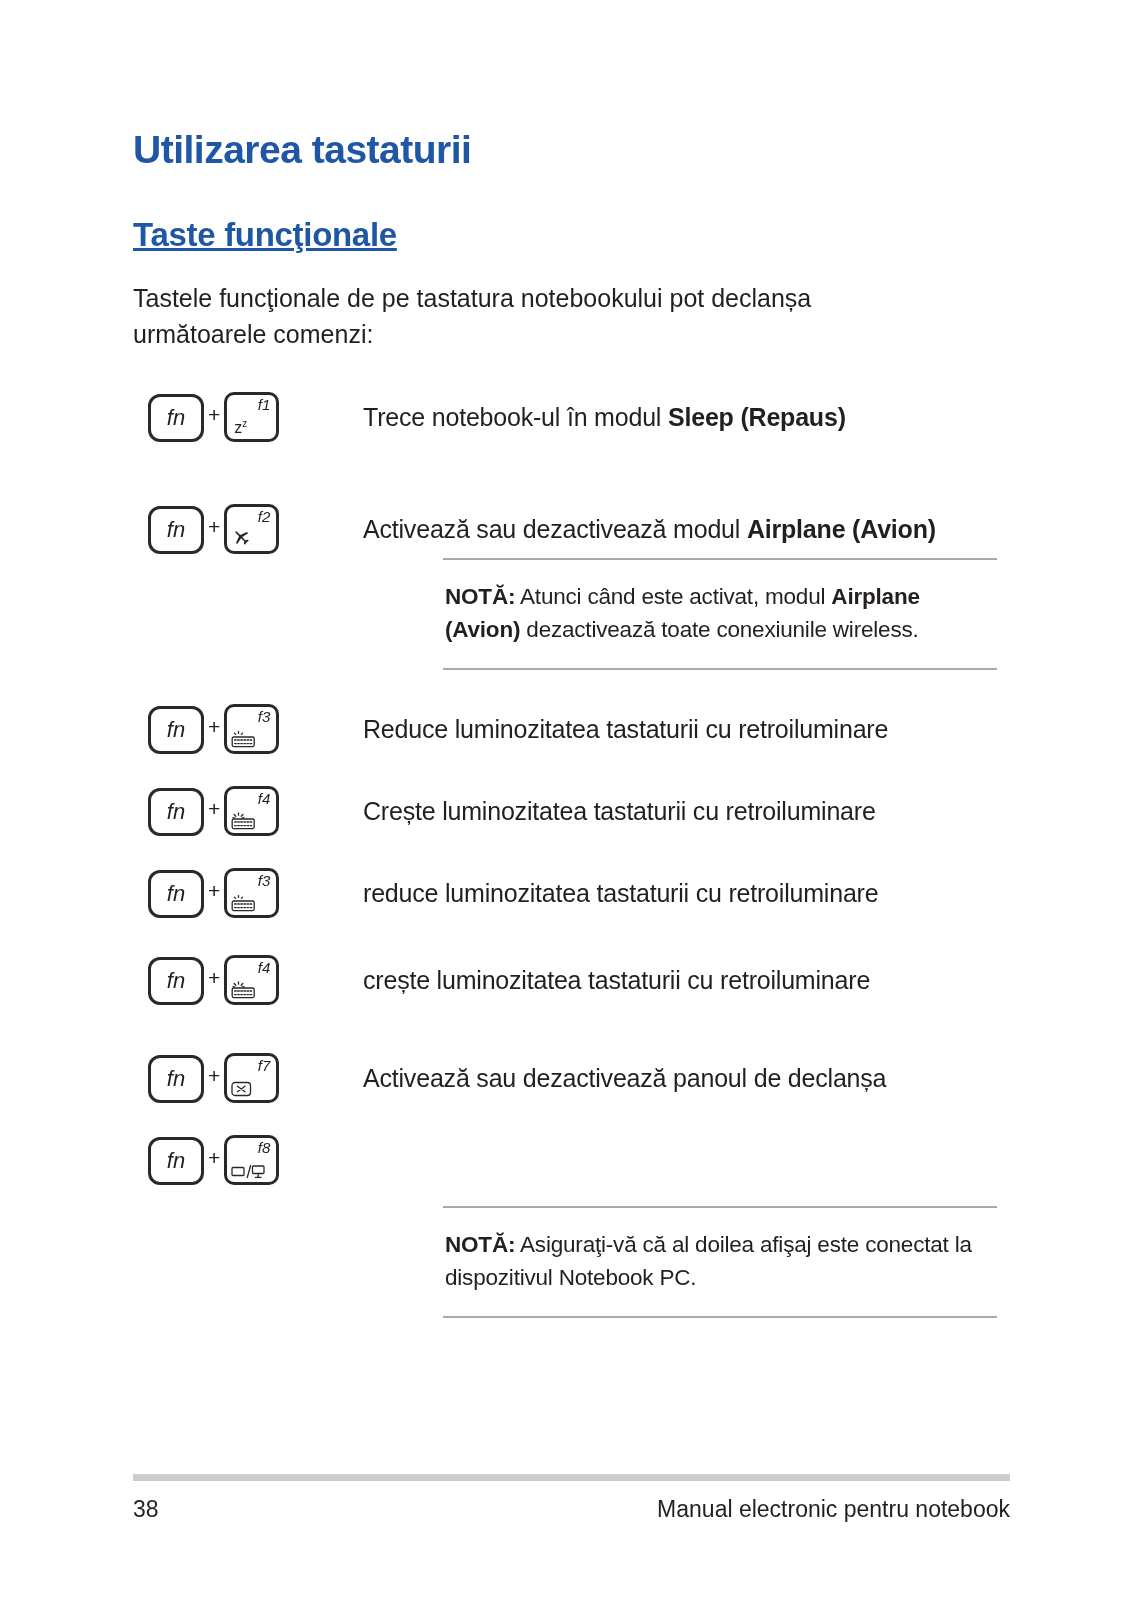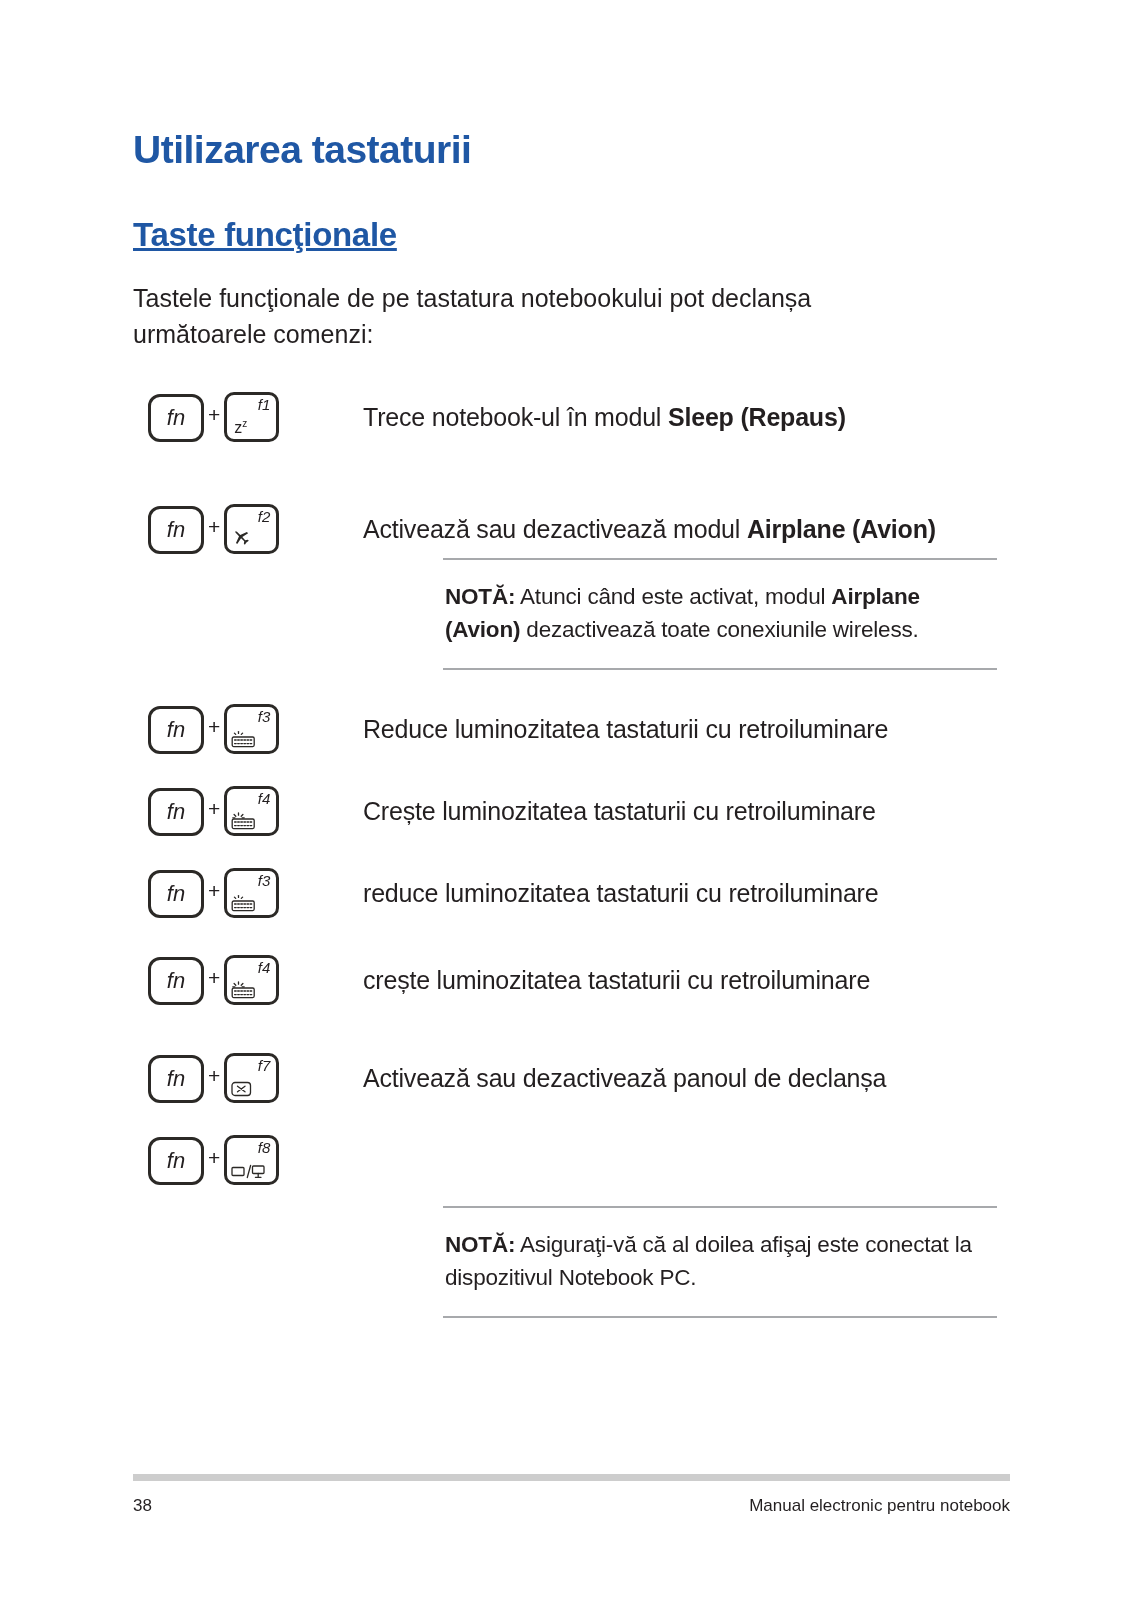--- a/index.html
+++ b/index.html
@@ -52,21 +52,21 @@
     margin-left: 310px; width: 554px;
     border-top: 2px solid #a7a9ac; border-bottom: 2px solid #a7a9ac;
     padding: 20px 2px 22px 2px;
     font-size: 22.5px; line-height: 1.47; letter-spacing: -0.2px;
   }
   .note-1 { margin-top: 4px; }
   .note-2 { margin-top: 21px; }
 
   .footer { position: absolute; left: 133px; right: 126px; top: 1474px; }
   .footer-bar { height: 7px; background: #cdcdcd; }
-  .footer-row { display: flex; justify-content: space-between; margin-top: 15px; font-size: 17px; gap: 24px; }
+  .footer-row { display: flex; justify-content: space-between; margin-top: 15px; font-size: 23px; gap: 24px; }
 
   svg .ln { stroke: #2b2926; fill: none; stroke-width: 1.3; stroke-linecap: round; }
   svg .fl { fill: #2b2926; stroke: none; }
 </style>
 </head>
 <body>
 
 <div class="page">
   <div class="content">
 

